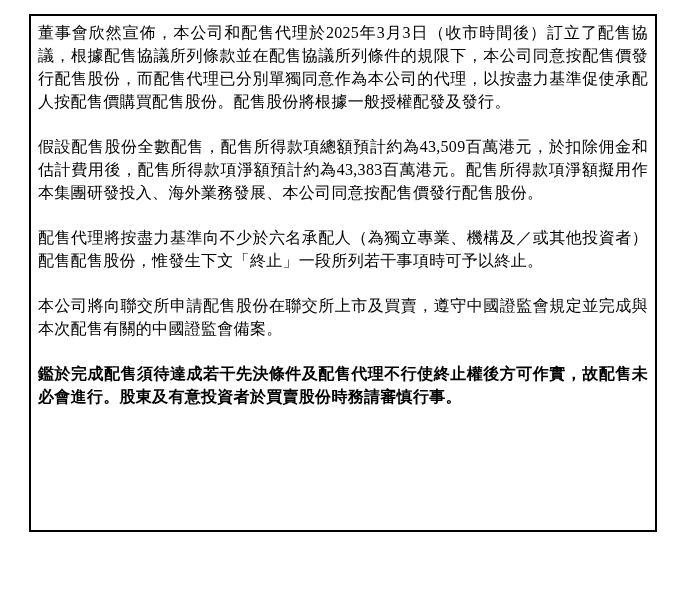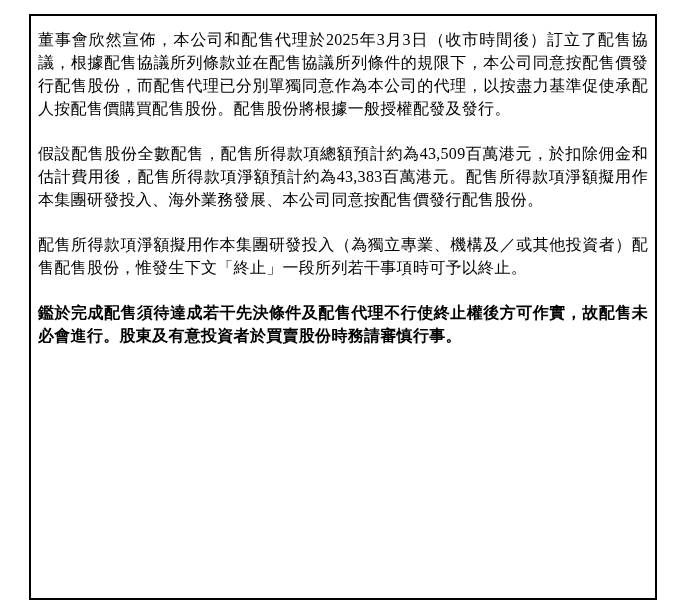--- a/index.html
+++ b/index.html
@@ -12,24 +12,24 @@
     height: 615px;
     position: relative;
     font-family: "Liberation Serif", "DejaVu Serif", serif;
     color: #000000;
   }
   .doc-frame {
     position: absolute;
     left: 29px;
     top: 14px;
     width: 628px;
-    height: 586px;
+    height: 518px;
     box-sizing: border-box;
     border: 2px solid #000000;
-    padding: 12px 7px 0 7px;
+    padding: 5px 7px 0 7px;
     overflow: hidden;
     background: #ffffff;
   }
   .doc-frame p {
     margin: 0 0 22px 0;
     font-size: 16px;
     line-height: 23px;
     text-align: justify;
     text-justify: inter-ideograph;
     word-break: break-all;
@@ -41,15 +41,16 @@
   .doc-frame p.emphasis {
     font-weight: bold;
   }
 </style>
 </head>
 <body>
 
 <div class="doc-frame">
   <p>董事會欣然宣佈，本公司和配售代理於2025年3月3日（收市時間後）訂立了配售協議，根據配售協議所列條款並在配售協議所列條件的規限下，本公司同意按配售價發行配售股份，而配售代理已分別單獨同意作為本公司的代理，以按盡力基準促使承配人按配售價購買配售股份。配售股份將根據一般授權配發及發行。</p>
   <p>假設配售股份全數配售，配售所得款項總額預計約為43,509百萬港元，於扣除佣金和估計費用後，配售所得款項淨額預計約為43,383百萬港元。配售所得款項淨額擬用作本集團研發投入、海外業務發展、本公司同意按配售價發行配售股份。</p>
-  <p>配售所得款項淨額擬用作本集團研發投入（為獨立專業、機構及／或其他投資者）配售配售股份，惟發生下文「終止」一段所列若干事項時可予以終止。</p>
+  <p>配售代理將按盡力基準向不少於六名承配人（為獨立專業、機構及／或其他投資者）配售配售股份，惟發生下文「終止」一段所列若干事項時可予以終止。</p>
+  <p>本公司將向聯交所申請配售股份在聯交所上市及買賣，遵守中國證監會規定並完成與本次配售有關的中國證監會備案。</p>
   <p class="emphasis">鑑於完成配售須待達成若干先決條件及配售代理不行使終止權後方可作實，故配售未必會進行。股東及有意投資者於買賣股份時務請審慎行事。</p>
 </div>
 
 </body></html>

